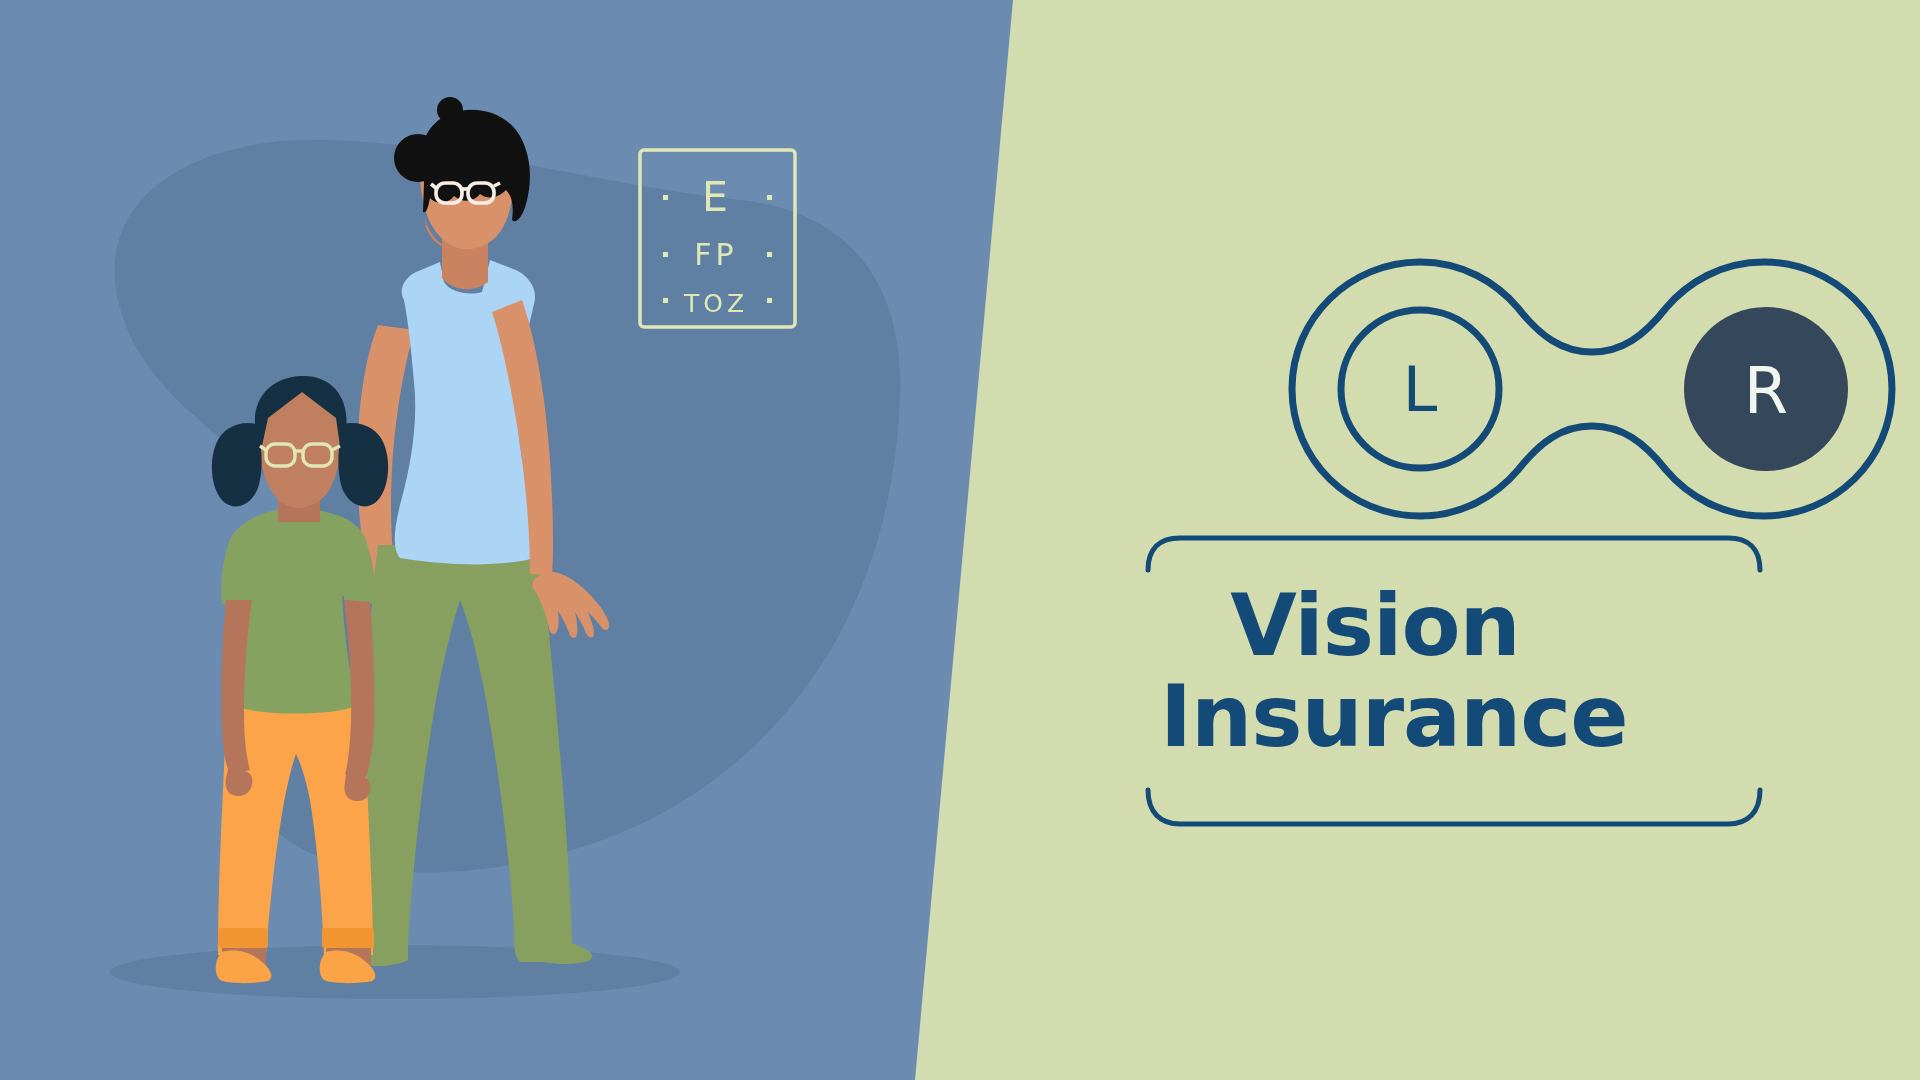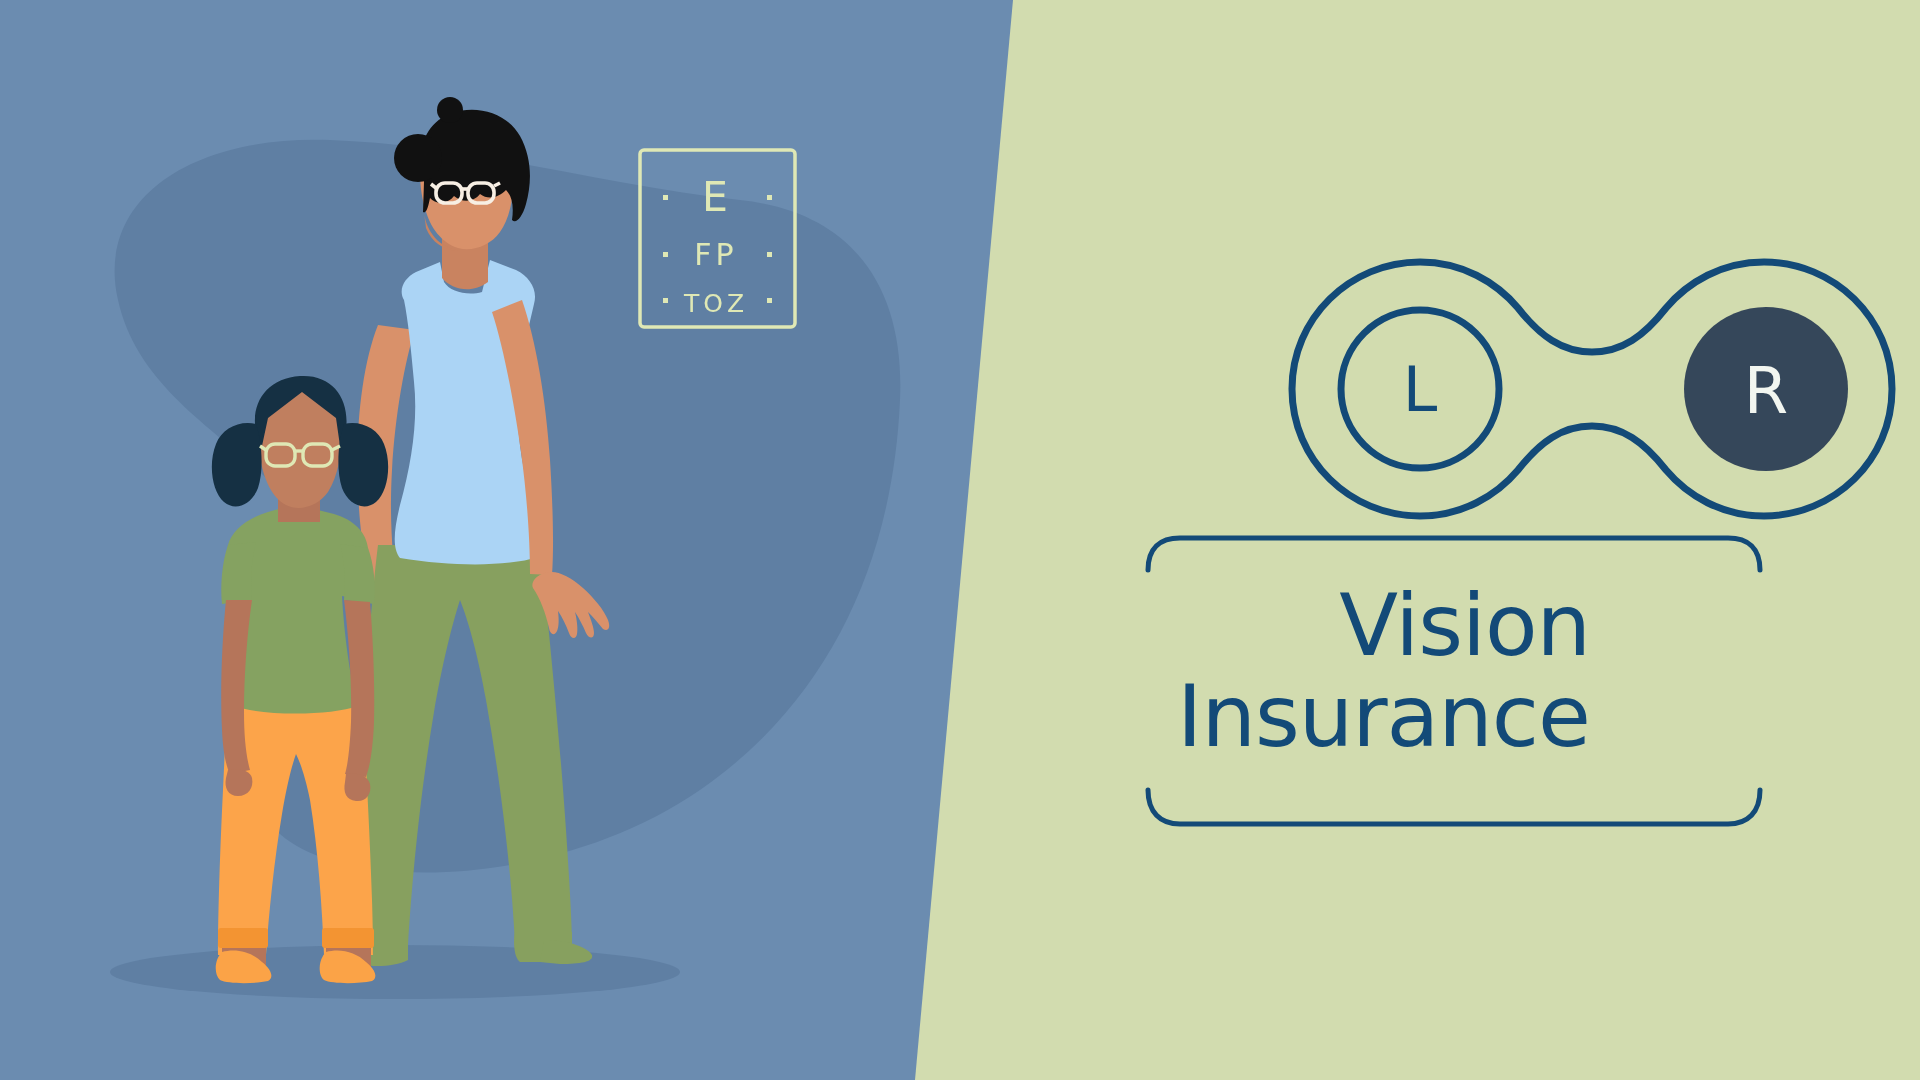--- a/index.html
+++ b/index.html
@@ -19,24 +19,24 @@
     top: 0;
     left: 0;
     width: 1920px;
     height: 1080px;
   }
   .title-block {
     position: absolute;
     left: 1160px;
     top: 580px;
     width: 430px;
-    text-align: right;
+    text-align: center;
     line-height: 1.06;
     font-family: "DejaVu Sans", sans-serif;
-    font-weight: normal;
+    font-weight: bold;
     font-size: 86px;
     letter-spacing: -1px;
     color: #134a78;
     user-select: none;
   }
   .title-block .line {
     display: block;
     white-space: nowrap;
   }
 </style>

